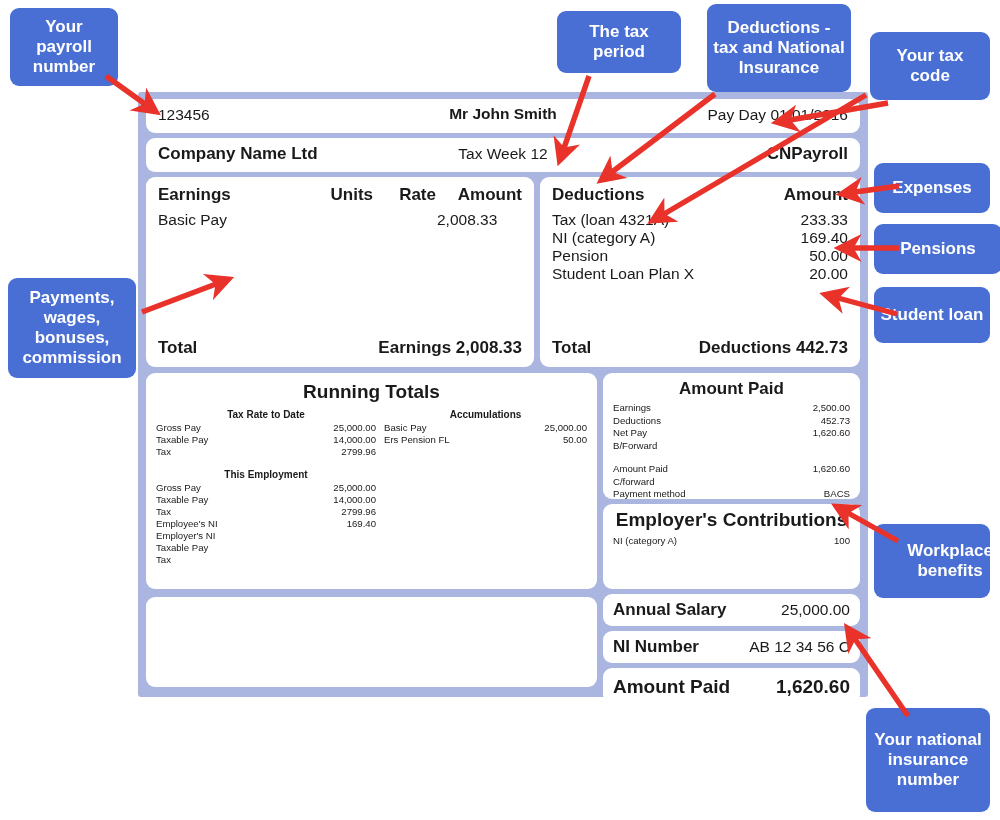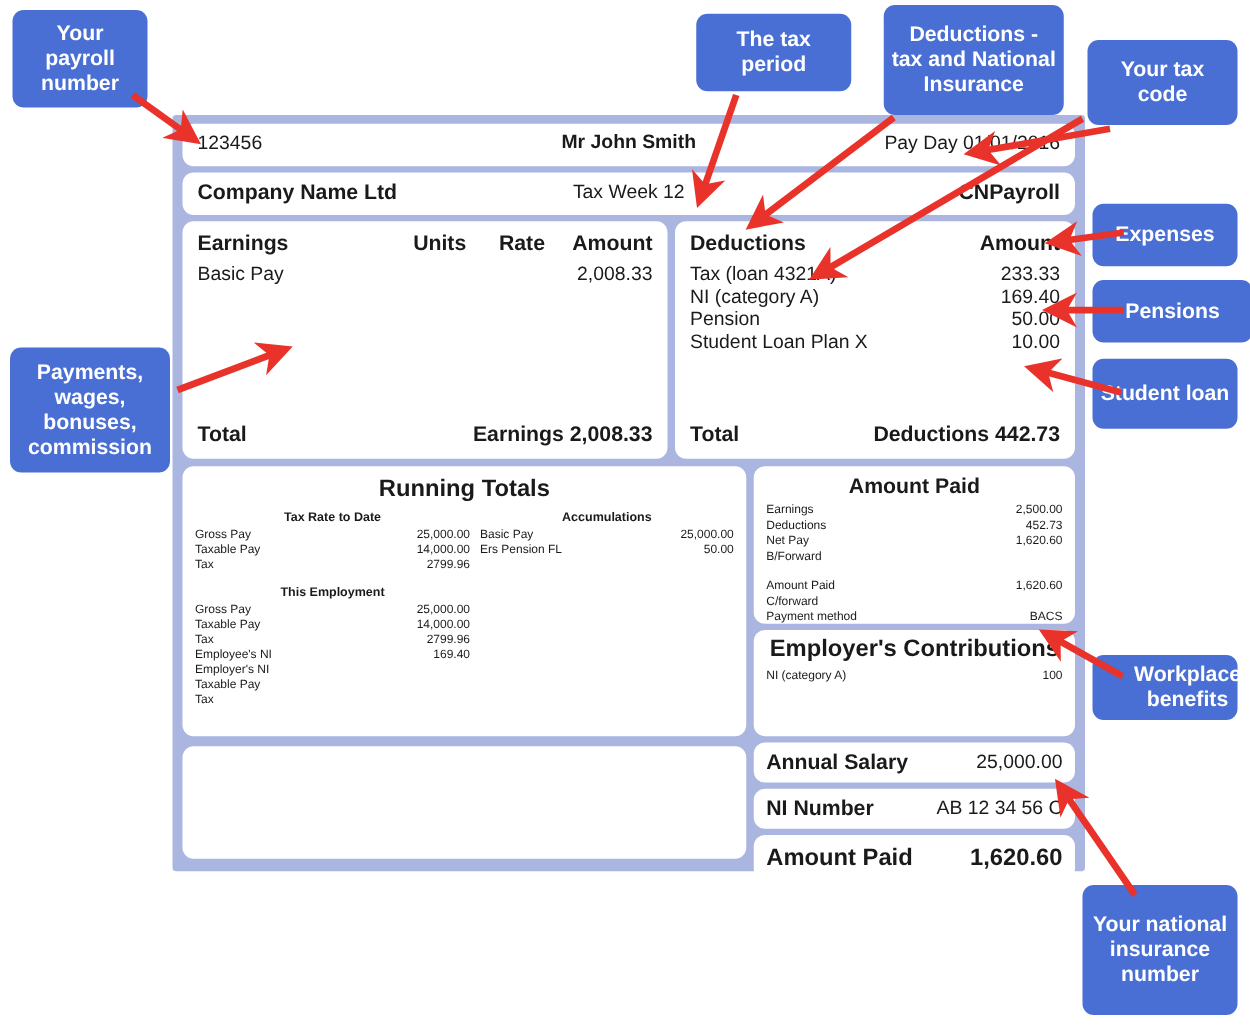--- a/index.html
+++ b/index.html
@@ -64,21 +64,21 @@
       <div class="row hdr" style="left:12px;top:8px;">Earnings</div>
       <div class="row hdr" style="left:155px;top:8px;width:72px;text-align:right;">Units</div>
       <div class="row hdr" style="left:228px;top:8px;width:62px;text-align:right;">Rate</div>
       <div class="row hdr" style="left:291px;top:8px;width:85px;text-align:right;">Amount</div>
 
       <div class="row" style="left:12px;top:34px;width:364px;">
         <div style="position:relative;height:19px;">
           <span class="lbl" style="position:absolute;left:0;top:0;">Basic Pay</span>
           <span class="lbl" style="position:absolute;left:143px;width:72px;text-align:right;top:0;"></span>
           <span class="lbl" style="position:absolute;left:216px;width:62px;text-align:right;top:0;"></span>
-          <span class="lbl" style="position:absolute;left:279px;width:85px;text-align:right;top:0;">2,008.33</span>
+          <span class="lbl" style="position:absolute;left:279px;width:85px;top:0;">2,008.33</span>
         </div>
       </div>
 
       <div class="row hdr" style="left:12px;bottom:9px;">Total</div>
       <div class="row hdr" style="right:12px;bottom:9px;">Earnings 2,008.33</div>
     </div>
 
     <div class="card" style="left:402px;top:85px;width:320px;height:190px;">
       <div class="row hdr" style="left:12px;top:8px;">Deductions</div>
       <div class="row hdr" style="right:12px;top:8px;">Amount</div>
@@ -91,21 +91,21 @@
         <div style="position:relative;height:18px;">
           <span class="lbl" style="position:absolute;left:0;top:0;">NI (category A)</span>
           <span class="lbl" style="position:absolute;right:0;top:0;">169.40</span>
         </div>
         <div style="position:relative;height:18px;">
           <span class="lbl" style="position:absolute;left:0;top:0;">Pension</span>
           <span class="lbl" style="position:absolute;right:0;top:0;">50.00</span>
         </div>
         <div style="position:relative;height:18px;">
           <span class="lbl" style="position:absolute;left:0;top:0;">Student Loan Plan X</span>
-          <span class="lbl" style="position:absolute;right:0;top:0;">10.00</span>
+          <span class="lbl" style="position:absolute;right:0;top:0;">20.00</span>
         </div>
       </div>
 
       <div class="row hdr" style="left:12px;bottom:9px;">Total</div>
       <div class="row hdr" style="right:12px;bottom:9px;padding-left:39px;">Deductions 442.73</div>
     </div>
 
     <div class="card" style="left:8px;top:281px;width:451px;height:216px;">
       <div class="row big" style="left:0;top:8px;width:451px;text-align:center;">Running Totals</div>
 
@@ -258,21 +258,21 @@
   </div>
 
   <div class="callout" style="left:874px;top:287px;width:116px;height:56px;font-size:17px;">
     <span>Student loan</span>
   </div>
 
   <div class="callout" style="left:8px;top:278px;width:128px;height:100px;font-size:17px;">
     <span>Payments, wages, bonuses, commission</span>
   </div>
 
-  <div class="callout" style="left:874px;top:524px;width:116px;height:52px;font-size:17px;padding-left:42px;">
+  <div class="callout" style="left:874px;top:524px;width:116px;height:74px;font-size:17px;padding-left:42px;">
     <span>Workplace benefits</span>
   </div>
 
   <div class="callout" style="left:866px;top:708px;width:124px;height:104px;font-size:17px;">
     <span>Your national insurance number</span>
   </div>
 
   <svg id="arrows" viewBox="0 0 1000 820">
     <defs>
       <marker id="ah" markerWidth="5.2" markerHeight="5.2" refX="1.6" refY="2.6" orient="auto" markerUnits="strokeWidth">

